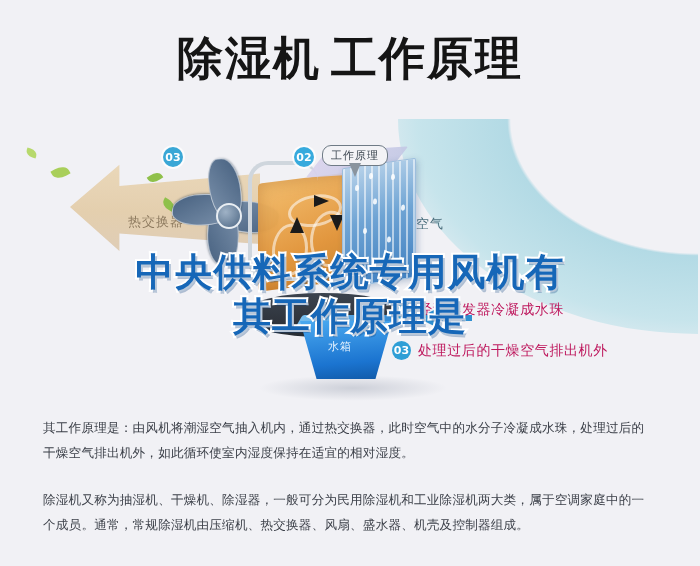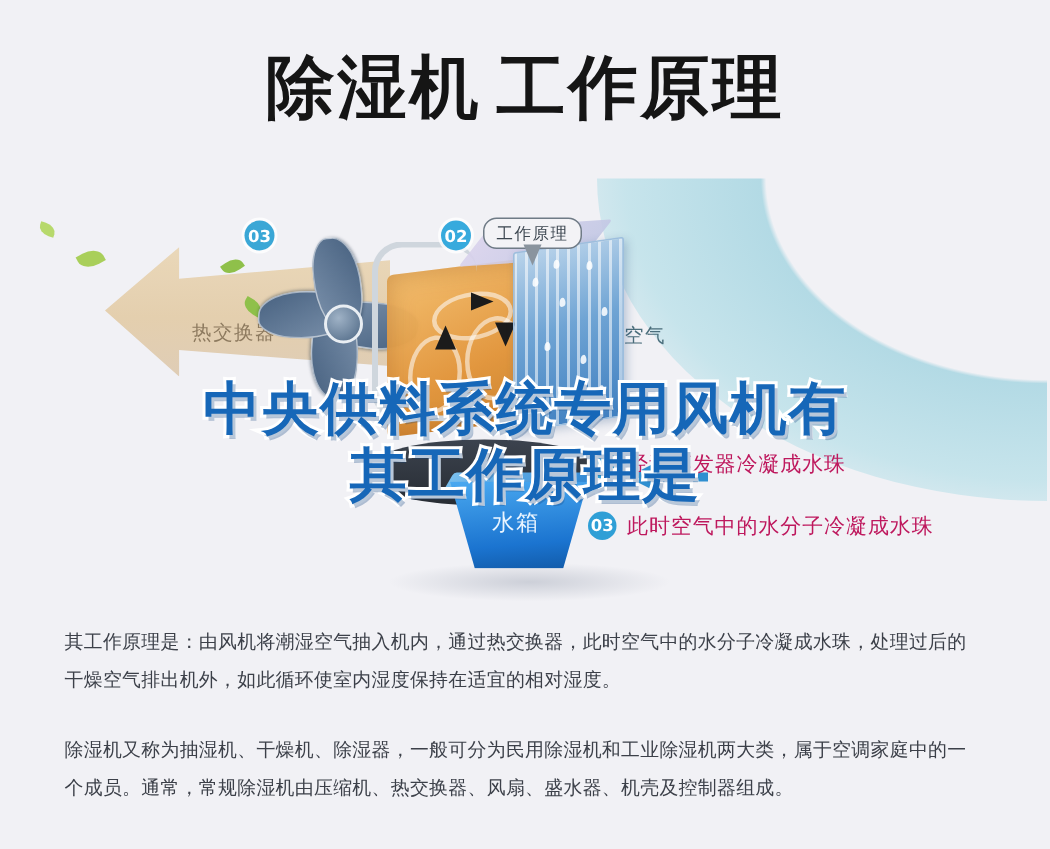--- a/index.html
+++ b/index.html
@@ -155,21 +155,21 @@
     background:linear-gradient(175deg,#4aa9f0,#1b74d0 70%,#115aa8);
     clip-path:polygon(0% 0%, 100% 0%, 82% 100%, 18% 100%);
     box-shadow:0 4px 8px rgba(20,70,130,.3);
   }
   .tank-top{
     position:absolute;left:298px;top:190px;width:96px;height:16px;
     background:linear-gradient(100deg,#7cc6f7,#2f8ada);
     transform:skewX(-30deg);border-radius:2px;opacity:.95;
   }
   .tank-label{
-    position:absolute;left:328px;top:214px;color:#eaf5ff;font-size:15px;letter-spacing:1px;
+    position:absolute;left:328px;top:214px;color:#eaf5ff;font-size:11px;letter-spacing:1px;
     font-family:"DejaVu Sans",sans-serif;
   }
   .tank-shadow{
     position:absolute;left:258px;top:250px;width:190px;height:26px;
     background:radial-gradient(ellipse at center, rgba(120,130,150,.30), rgba(120,130,150,0) 70%);
   }
   .base{
     position:absolute;left:248px;top:168px;width:150px;height:44px;
     background:linear-gradient(180deg,#2c3440,#161b22);
     border-radius:50%/40%;opacity:.92;
@@ -282,21 +282,21 @@
     <div class="tank-label">水箱</div>
   </div>
 
   <div class="steps">
     <div class="step">
       <div class="sbadge">02</div>
       <div class="stext">经过蒸发器冷凝成水珠</div>
     </div>
     <div class="step">
       <div class="sbadge">03</div>
-      <div class="stext">此时空气中的水分子冷凝成水珠</div>
+      <div class="stext">处理过后的干燥空气排出机外</div>
     </div>
   </div>
 
   <div class="overlay">
     <span class="ov-line">中央供料系统专用风机有</span>
     <span class="ov-line">其工作原理是</span>
   </div>
 
   <div class="body-text">
     <p>其工作原理是：由风机将潮湿空气抽入机内，通过热交换器，此时空气中的水分子冷凝成水珠，处理过后的干燥空气排出机外，如此循环使室内湿度保持在适宜的相对湿度。</p>

